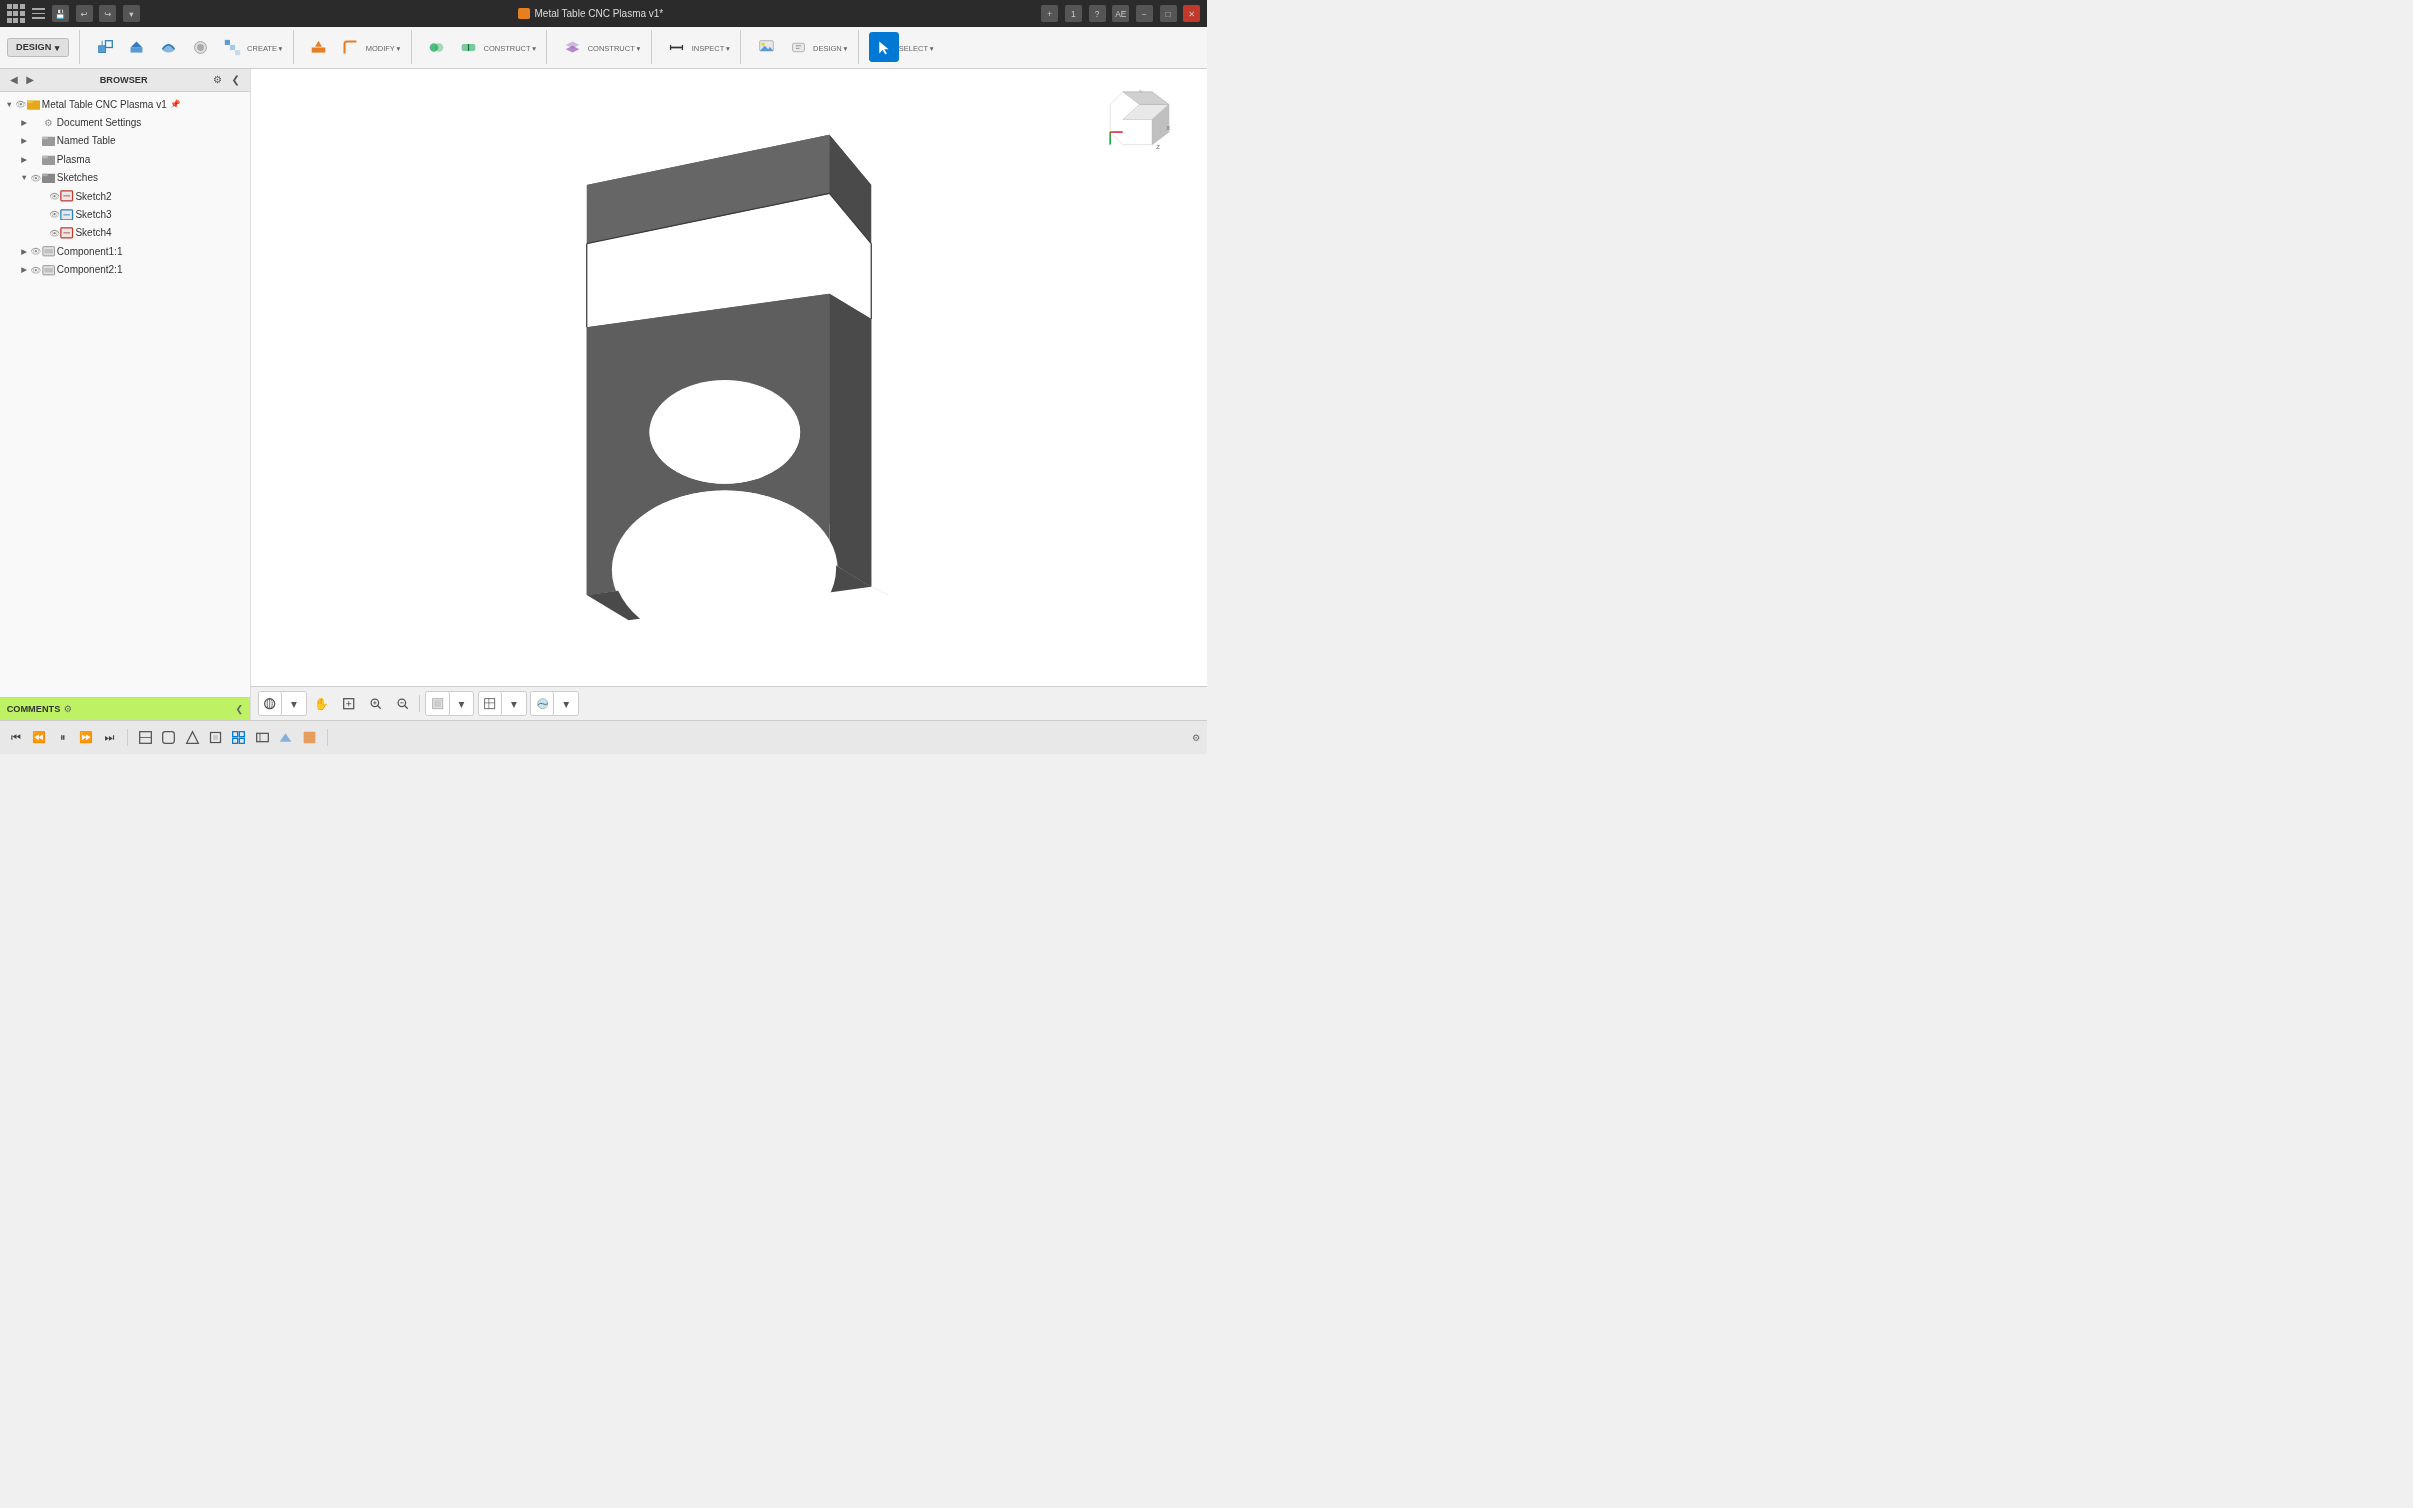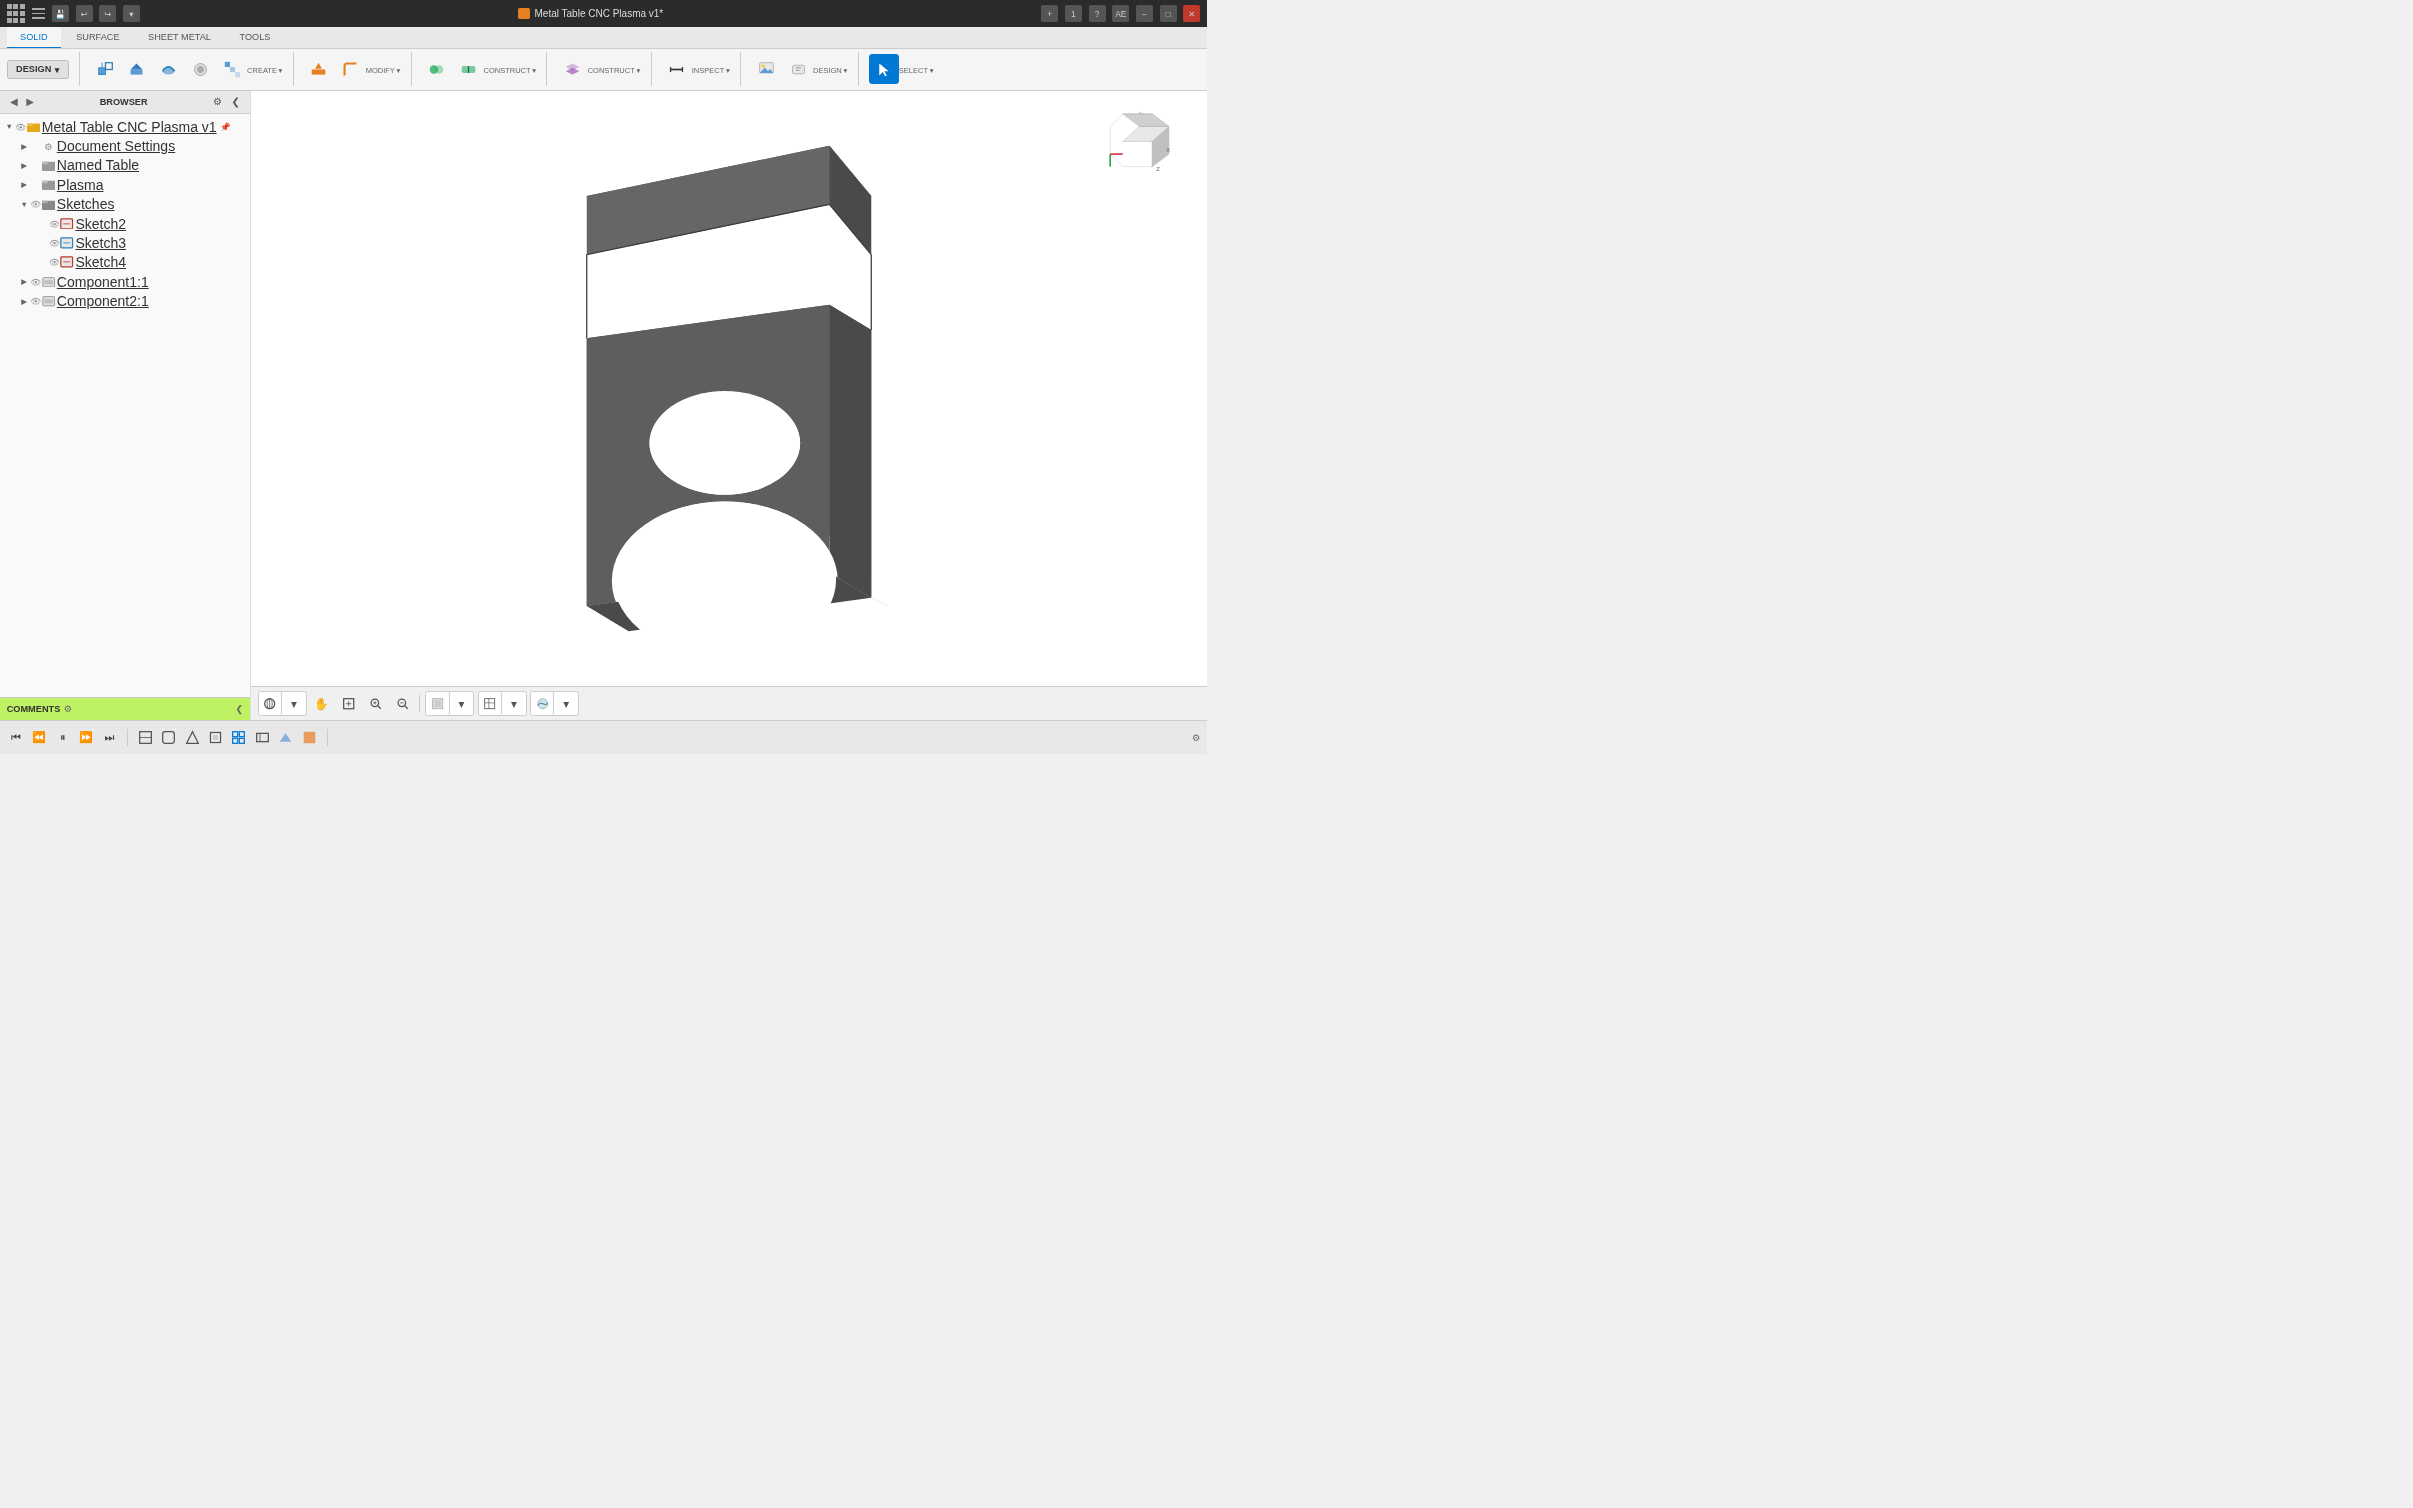--- a/index.html
+++ b/index.html
@@ -232,24 +232,23 @@
       font-size: 8.4px;
       flex-shrink: 0;
     }
     .tree-item .folder-icon {
       width: 13.4px; height: 13.4px;
       display: flex; align-items: center; justify-content: center;
       flex-shrink: 0;
       margin-right: 1.7px;
     }
     .tree-item .item-label {
-      font-size: 14px;
+      font-size: 10px;
       color: #333;
       white-space: nowrap;
-      text-decoration: underline;
     }
     .tree-item .pin-icon {
       width: 11.7px; height: 11.7px;
       display: flex; align-items: center; justify-content: center;
       color: #888;
       font-size: 8.4px;
       margin-left: 3.4px;
     }
 
     
@@ -415,26 +414,20 @@
   <button class="win-btn">1</button>
   <button class="win-btn">?</button>
   <button class="win-btn">AE</button>
   <button class="win-btn">−</button>
   <button class="win-btn">□</button>
   <button class="win-btn close">✕</button>
 </div>
 
 <div id="toolbar-container">
 
-  <div id="tab-bar">
-    <div class="tab-item active">SOLID</div>
-    <div class="tab-item">SURFACE</div>
-    <div class="tab-item">SHEET METAL</div>
-    <div class="tab-item">TOOLS</div>
-  </div>
 
   <div id="toolbar">
     <button class="design-btn">
       <span>DESIGN</span>
       <span>▾</span>
     </button>
     <div class="toolbar-separator"></div>
 
     <div class="toolbar-group">
       <div class="toolbar-group-icons">

